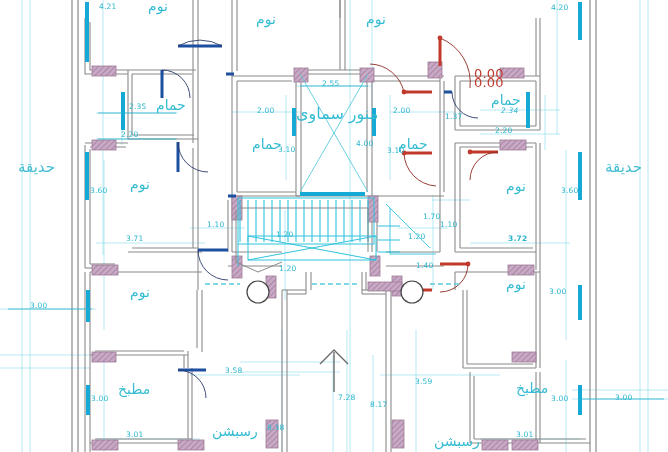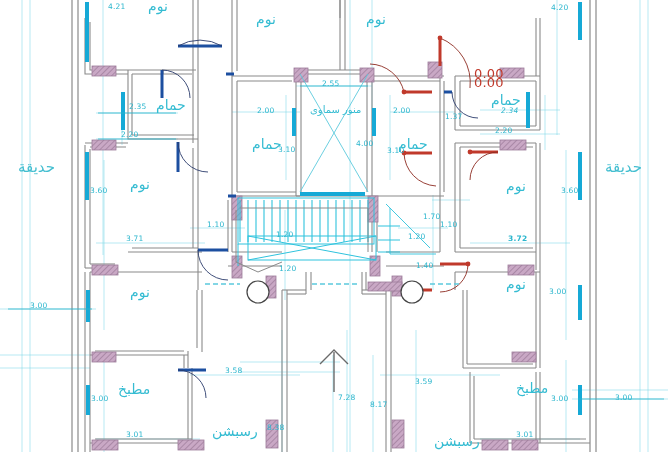--- a/index.html
+++ b/index.html
@@ -434,33 +434,33 @@
   </svg>
 
   <div class="lbl zone-label" style="left:18px; top:158px;">حديقة</div>
   <div class="lbl zone-label" style="left:605px; top:158px;">حديقة</div>
 
   <div class="lbl room-label" style="left:148px; top:-2px;">نوم</div>
   <div class="lbl room-label" style="left:256px; top:11px;">نوم</div>
   <div class="lbl room-label" style="left:366px; top:11px;">نوم</div>
   <div class="lbl room-label" style="left:156px; top:97px;">حمام</div>
   <div class="lbl room-label" style="left:252px; top:136px;">حمام</div>
-  <div class="lbl room-label" style="left:296px; top:104px; font-size:10px;padding-left:14px;">منور سماوى</div>
+  <div class="lbl room-label" style="left:296px; top:104px; font-size:16px;">منور سماوى</div>
   <div class="lbl room-label" style="left:398px; top:136px;">حمام</div>
   <div class="lbl room-label" style="left:491px; top:92px;">حمام</div>
   <div class="lbl room-label" style="left:130px; top:176px;">نوم</div>
   <div class="lbl room-label" style="left:506px; top:178px;">نوم</div>
   <div class="lbl room-label" style="left:130px; top:284px;">نوم</div>
   <div class="lbl room-label" style="left:506px; top:276px;">نوم</div>
   <div class="lbl room-label" style="left:118px; top:381px;">مطبخ</div>
   <div class="lbl room-label" style="left:516px; top:380px;">مطبخ</div>
   <div class="lbl room-label" style="left:212px; top:423px;">رسبشن</div>
   <div class="lbl room-label" style="left:434px; top:433px;">رسبشن</div>
 
-  <div class="lbl dim-label" style="left:108px;  top:2px;">4.21</div>
+  <div class="lbl dim-label" style="left:99px;  top:2px;">4.21</div>
   <div class="lbl dim-label" style="left:551px; top:3px;">4.20</div>
   <div class="lbl dim-label" style="left:322px; top:79px;">2.55</div>
   <div class="lbl dim-label" style="left:121px; top:102px;margin-left:8px;">2.35</div>
   <div class="lbl dim-label" style="left:501px; top:106px;font-style:italic;">2.34</div>
   <div class="lbl dim-label" style="left:257px; top:106px;">2.00</div>
   <div class="lbl dim-label" style="left:393px; top:106px;">2.00</div>
   <div class="lbl dim-label" style="left:121px; top:130px;">2.20</div>
   <div class="lbl dim-label" style="left:495px; top:126px;">2.20</div>
   <div class="lbl dim-label" style="left:445px; top:112px;">1.37</div>
   <div class="lbl dim-label" style="left:278px; top:145px;">3.10</div>

